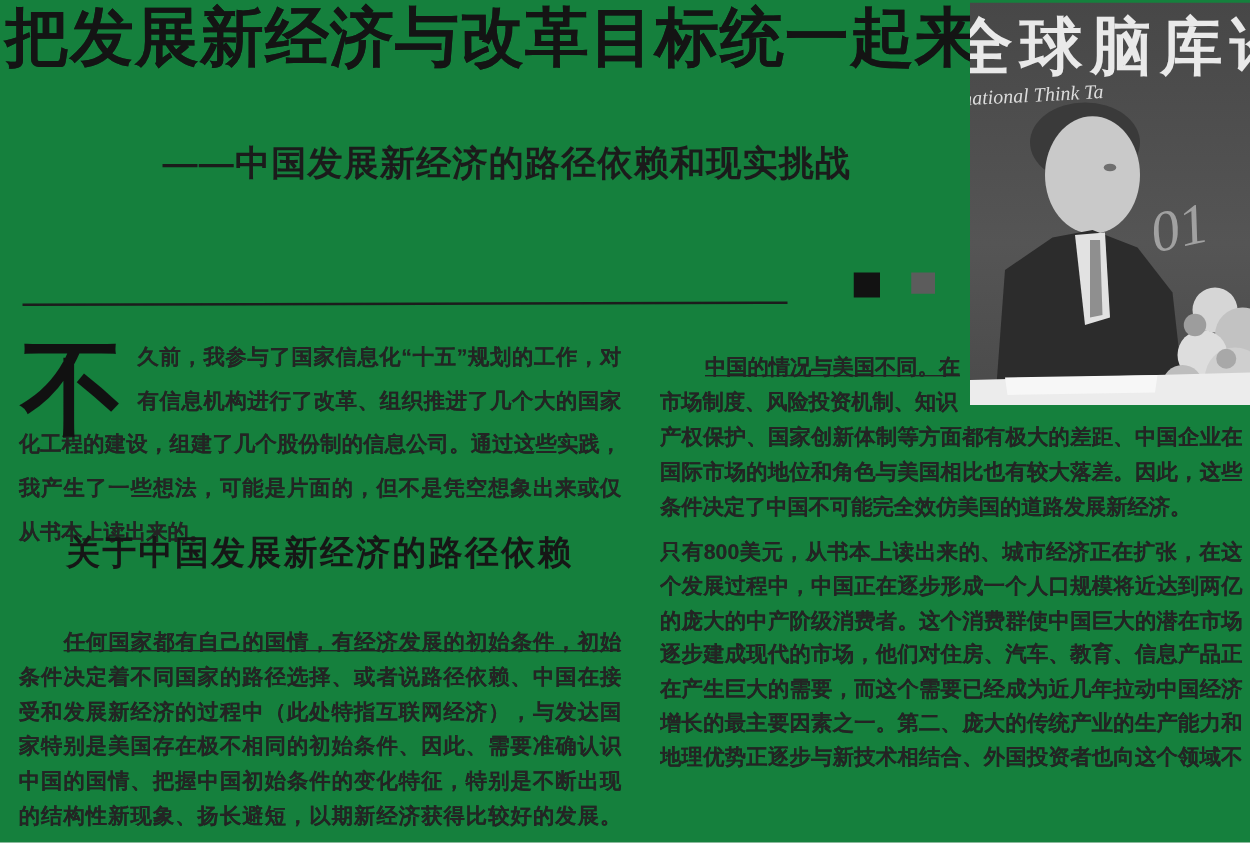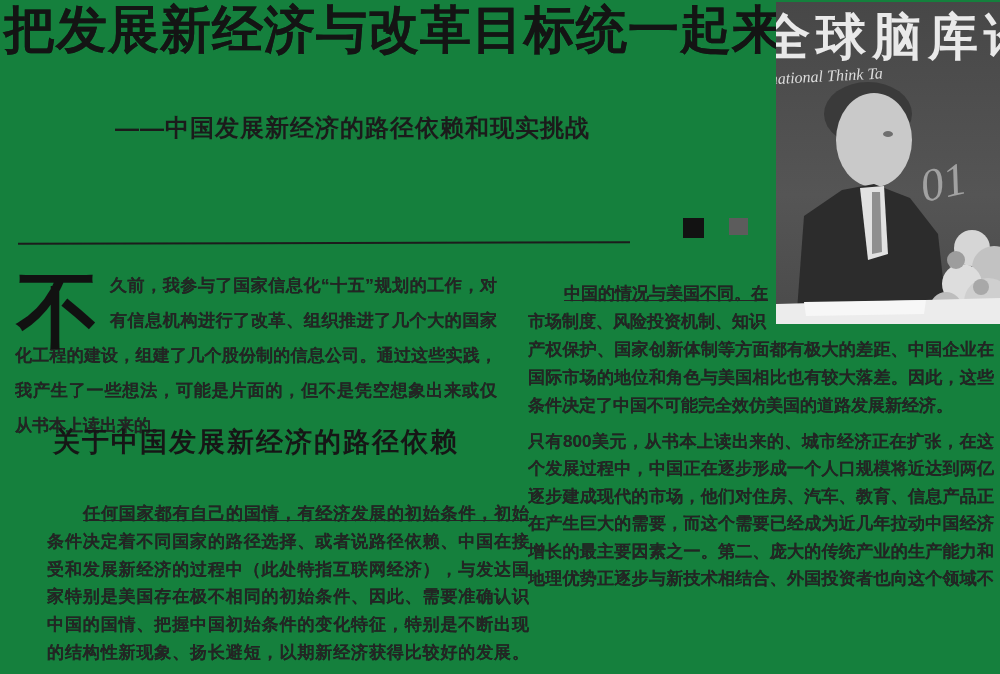--- a/index.html
+++ b/index.html
@@ -9,22 +9,22 @@
     font-family:"Liberation Sans",sans-serif;color:#202020;
   }
   
   .title{
     position:absolute;left:4px;top:-4px;margin:0;width:775px;
     font-family:"Liberation Serif","DejaVu Serif",serif;
     font-size:51px;font-weight:700;letter-spacing:1px;white-space:nowrap;
     color:#141414;text-shadow:0 0 .5px rgba(0,0,0,.6);
   }
   .subtitle{
-    position:absolute;left:115px;top:112px;margin:0;
-    font-size:24px;font-weight:700;letter-spacing:1px;white-space:nowrap;
+    position:absolute;left:130px;top:112px;margin:0;
+    font-size:28px;font-weight:700;letter-spacing:1px;white-space:nowrap;
     color:#1b1b1b;
   }
   .rule{
     position:absolute;left:18px;top:242px;width:612px;height:2px;
     background:#1c1c1c;transform:rotate(-0.15deg);
   }
   .sq{position:absolute;top:218px;}
   .sq.black{left:683px;width:21px;height:20px;background:#121212;}
   .sq.gray{left:729px;width:19px;height:17px;background:#5c5c5c;}
   
@@ -45,21 +45,21 @@
   .cap-indent{padding-left:95px;}
   .dropcap{
     position:absolute;left:2px;top:6px;line-height:.92;
     font-family:"Liberation Serif","DejaVu Serif",serif;
     font-size:82px;font-weight:900;color:#111;
   }
   .heading{
     position:absolute;left:0;top:156px;width:100%;margin:0;text-align:center;
     font-size:27px;font-weight:700;letter-spacing:2px;color:#161616;
   }
-  .p2-left{top:232px;margin-left:32px;}
+  .p2-left{top:232px;}
   .p2-left .line{line-height:27.8px;height:27.8px;}
   .p1-right{top:0;}
   .p1-right .line{line-height:28px;height:28px;}
   .p2-right{top:148px;}
   .p2-right .line{line-height:27.4px;height:27.4px;}
   .indent{padding-left:36px;text-decoration:underline;}
   .short{text-align:left;text-align-last:auto;white-space:nowrap;}
   .wrapcut{width:255px;} 
 </style>
 </head>
@@ -142,20 +142,21 @@
       <span class="line short indent wrapcut">中国的情况与美国不同。在</span>
       <span class="line short wrapcut">市场制度、风险投资机制、知识</span>
       <span class="line j">产权保护、国家创新体制等方面都有极大的差距、中国企业在</span>
       <span class="line j">国际市场的地位和角色与美国相比也有较大落差。因此，这些</span>
       <span class="line short">条件决定了中国不可能完全效仿美国的道路发展新经济。</span>
     </div>
 
     <div class="para p2-right">
       <span class="line j">只有800美元，从书本上读出来的、城市经济正在扩张，在这</span>
       <span class="line j">个发展过程中，中国正在逐步形成一个人口规模将近达到两亿</span>
+      <span class="line j">的庞大的中产阶级消费者。这个消费群使中国巨大的潜在市场</span>
       <span class="line j">逐步建成现代的市场，他们对住房、汽车、教育、信息产品正</span>
       <span class="line j">在产生巨大的需要，而这个需要已经成为近几年拉动中国经济</span>
       <span class="line j">增长的最主要因素之一。第二、庞大的传统产业的生产能力和</span>
       <span class="line j">地理优势正逐步与新技术相结合、外国投资者也向这个领域不</span>
     </div>
   </section>
 
 </div>
 
 </body></html>

